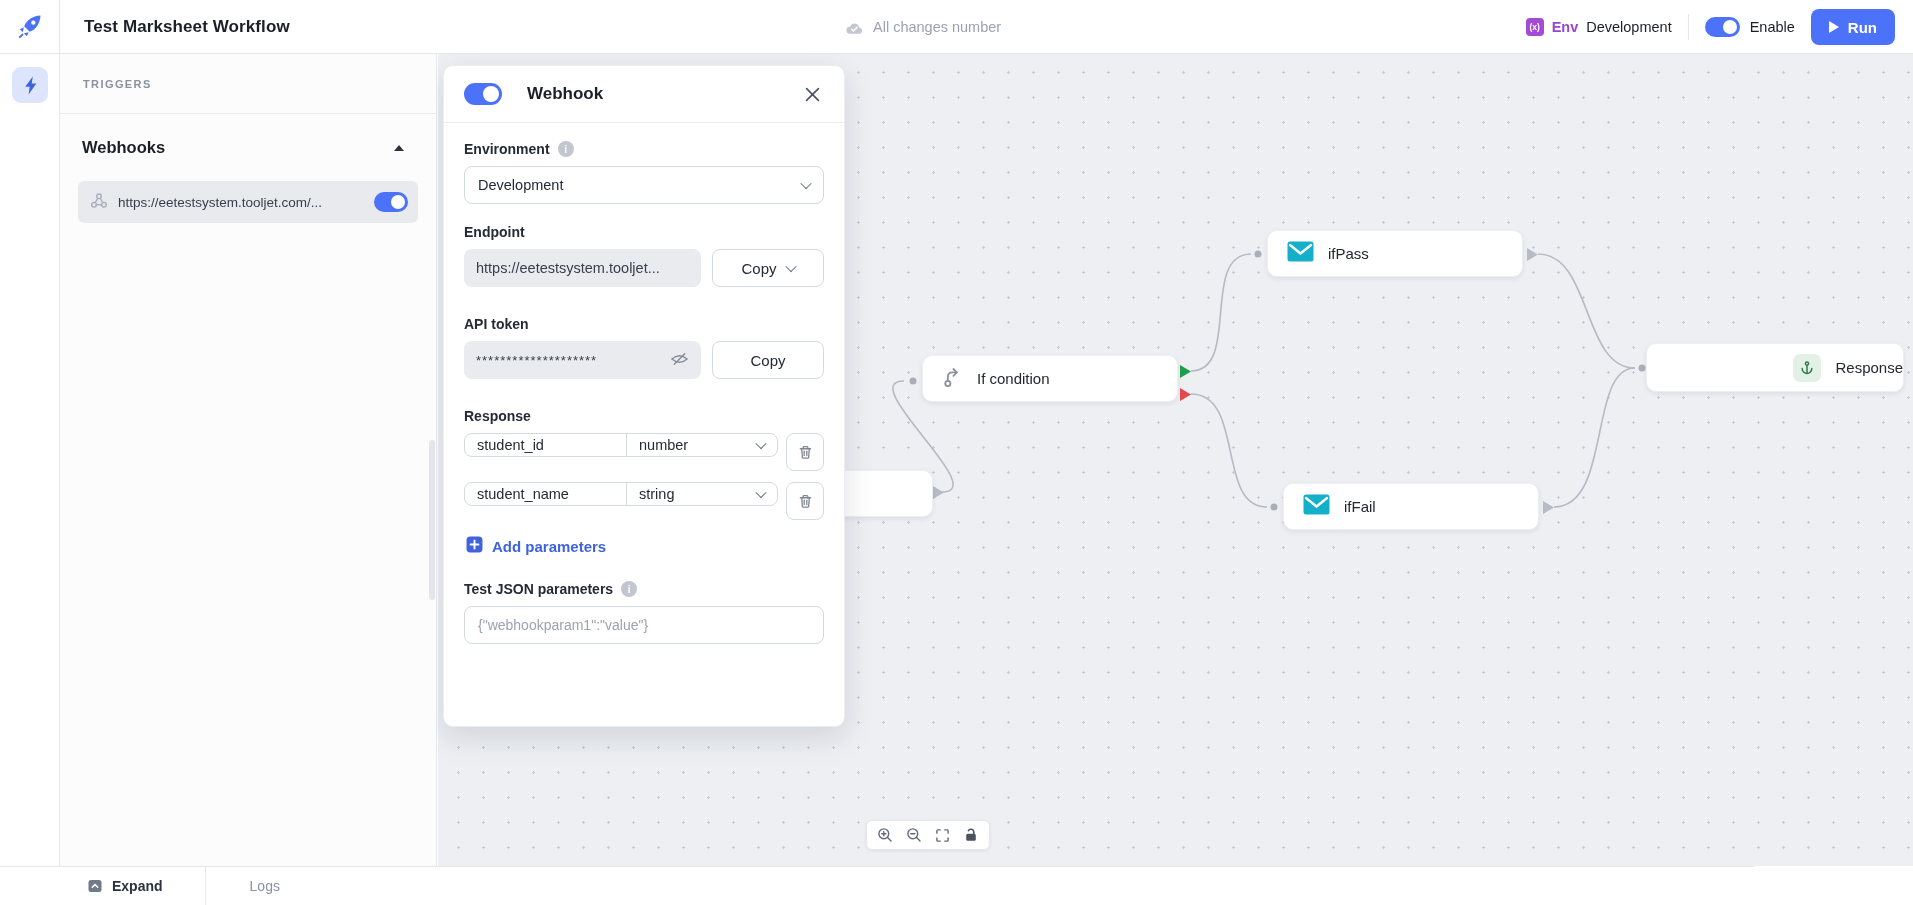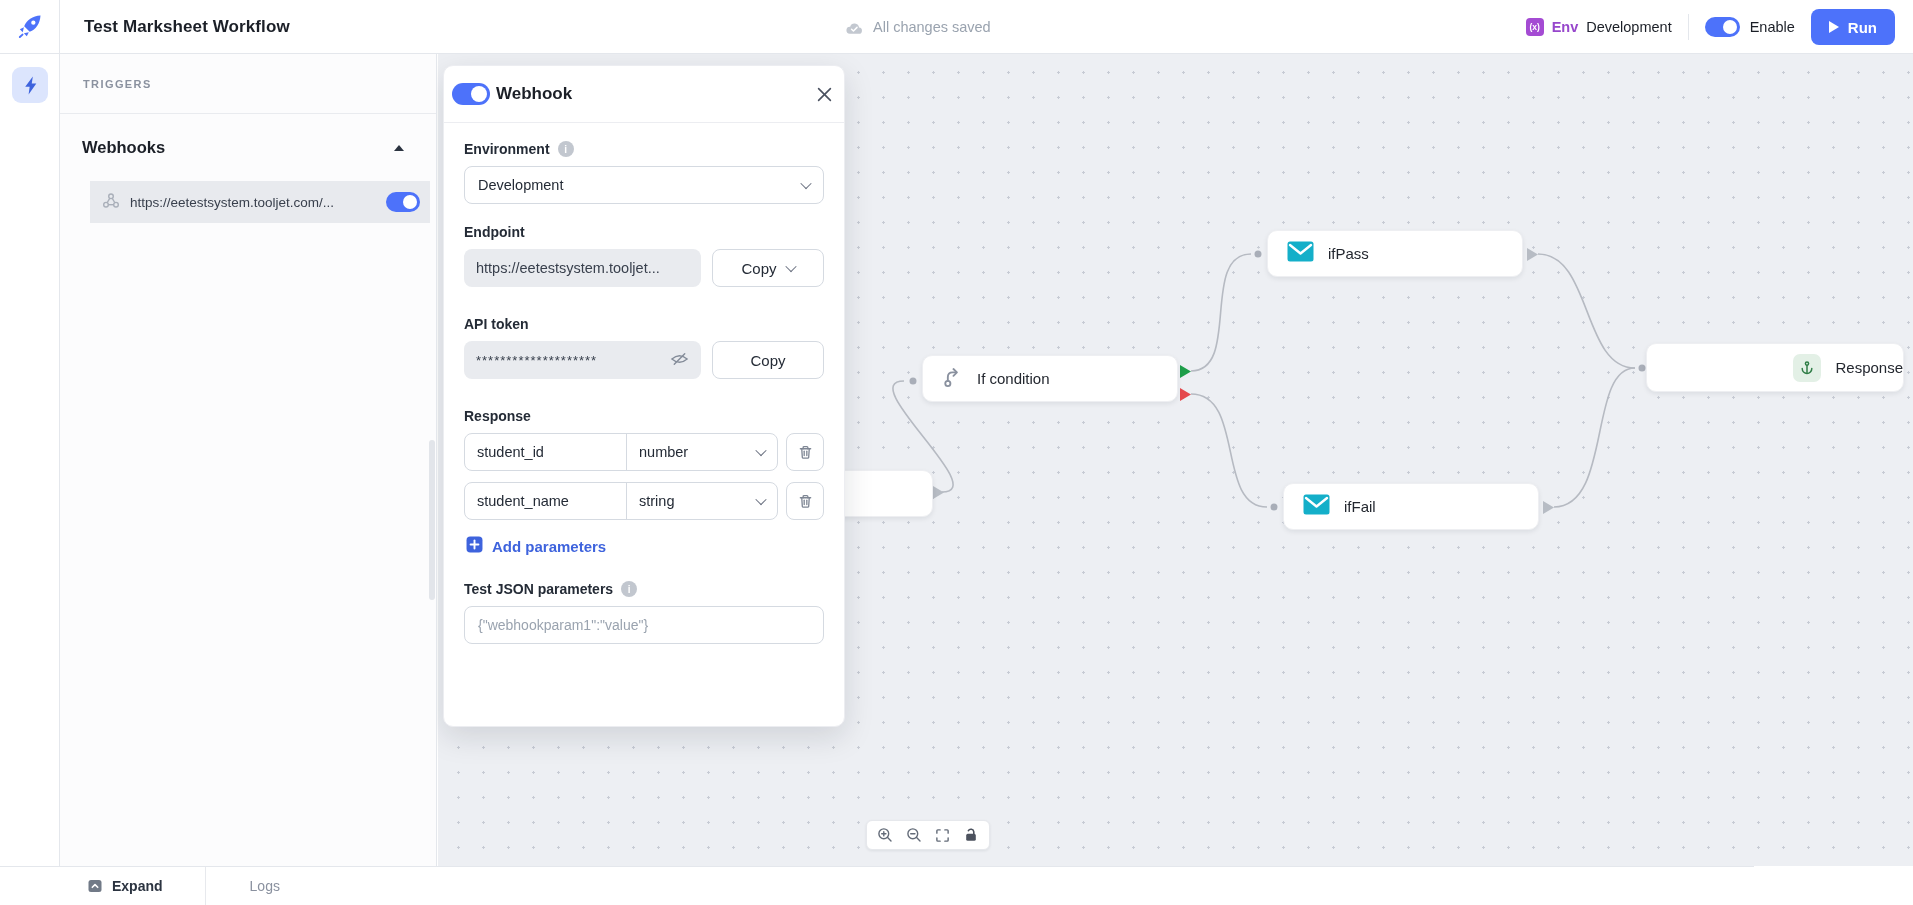--- a/index.html
+++ b/index.html
@@ -30,21 +30,21 @@
 
   
   .rail { position:absolute; left:0; top:54px; width:60px; height:812px; background:#fff; border-right:1px solid #E4E7EC; z-index:30; }
   .rail-btn { position:absolute; left:12px; top:13px; width:36px; height:36px; border-radius:9px; background:#DCE5FD; display:flex; align-items:center; justify-content:center; cursor:pointer; }
   .sidebar { position:absolute; left:60px; top:54px; width:377px; height:812px; background:#FCFCFD; border-right:1px solid #E4E7EC; z-index:30; }
   .triggers-row { height:60px; border-bottom:1px solid #E9EBEF; display:flex; align-items:center; padding-left:23px; }
   .triggers-title { font-size:11px; font-weight:700; letter-spacing:1.4px; color:#8A919F; }
   .webhooks-row { display:flex; align-items:center; justify-content:space-between; padding:24px 32px 0 22px; cursor:pointer; }
   .webhooks-title { font-size:16.5px; font-weight:700; color:#1B1F27; }
   .tri-up { width:0; height:0; border-left:5px solid transparent; border-right:5px solid transparent; border-bottom:6px solid #2B3340; }
-  .hook-item { position:absolute; left:18px; top:127px; width:340px; height:42px; background:#E8EAEE; border-radius:0; display:flex; align-items:center; padding:0 10px 0 12px; gap:10px; cursor:pointer;margin-left:12px; }
+  .hook-item { position:absolute; left:18px; top:127px; width:340px; height:42px; background:#E8EAEE; border-radius:6px; display:flex; align-items:center; padding:0 10px 0 12px; gap:10px; cursor:pointer; }
   .hook-url { flex:1; font-size:13.5px; color:#39404D; white-space:nowrap; overflow:hidden; text-overflow:ellipsis; }
   .side-scroll { position:absolute; right:1px; top:386px; width:6px; height:160px; border-radius:3px; background:#E2E5EA; }
 
   
   .footer { position:absolute; left:0; top:866px; width:1754px; height:39px; background:#fff; border-top:1px solid #E4E7EC; z-index:40; display:flex; align-items:center; }
   .expand-btn { display:flex; align-items:center; gap:9px; margin-left:87px; cursor:pointer; }
   .expand-label { font-size:14px; font-weight:600; color:#2B3340; }
   .footer-div { width:1px; height:39px; background:#E7E9ED; margin-left:42px; }
   .logs-tab { margin-left:44px; font-size:14px; color:#8A919F; cursor:pointer; }
 
@@ -58,34 +58,34 @@
   .n-pass { left:1267px; top:230px; width:256px; height:47px; }
   .n-fail { left:1283px; top:483px; width:256px; height:47px; }
   .n-resp { left:1646px; top:343px; width:258px; height:49px; padding-left:15px;justify-content:flex-end; }
   .resp-ic { width:28px; height:28px; border-radius:7px; background:#E3F0E6; display:flex; align-items:center; justify-content:center; }
 
   .canvas-toolbar { position:absolute; left:866px; top:820px; width:124px; height:30px; background:#fff; border:1px solid #E6E8EC; border-radius:6px; box-shadow:0 1px 3px rgba(16,24,40,.08); display:flex; align-items:center; justify-content:space-evenly; z-index:5; }
   .ct-btn { display:flex; align-items:center; justify-content:center; width:22px; height:22px; cursor:pointer; }
 
   
   .panel { position:absolute; left:443px; top:65px; width:402px; height:662px; background:#fff; border:1px solid #ECEDF1; border-radius:10px; box-shadow:0 10px 30px rgba(16,24,40,.13); z-index:20; }
-  .panel-hdr { height:57px; border-bottom:1px solid #ECEDF1; display:flex; align-items:center; padding:0 8px; gap:6px; }
+  .panel-hdr { height:57px; border-bottom:1px solid #ECEDF1; display:flex; align-items:center; padding:0 20px; gap:25px; }
   .panel-title { font-size:17px; font-weight:700; color:#1B1F27; flex:1; }
   .close-btn { width:24px; height:24px; display:flex; align-items:center; justify-content:center; cursor:pointer; }
   .panel-body { padding:18px 20px; }
   .fld-label { display:flex; align-items:center; gap:8px; font-size:14px; font-weight:700; color:#242B36; margin-bottom:9px; }
   .select, .txt-input { height:38px; border:1px solid #D5DAE1; border-radius:8px; background:#fff; display:flex; align-items:center; padding:0 13px; font-size:14.5px; color:#242B36; cursor:pointer; }
   .select { justify-content:space-between; margin-bottom:20px; }
   .row { display:flex; gap:11px; margin-bottom:29px; }
   .gray-input { flex:1; height:38px; background:#E9EBEF; border-radius:8px; display:flex; align-items:center; padding:0 12px; font-size:14.5px; color:#39404D; gap:8px; }
   .gray-input .val { flex:1; white-space:nowrap; overflow:hidden; text-overflow:ellipsis; }
   .copy-btn { width:112px; height:38px; border:1px solid #D5DAE1; background:#fff; border-radius:8px; display:flex; align-items:center; justify-content:center; gap:10px; font-size:15px; font-weight:500; color:#242B36; cursor:pointer; font-family:inherit; }
   .stars { letter-spacing:1px; font-size:13px; }
   .param-row { display:flex; gap:8px; margin-bottom:11px; }
-  .param-group { flex:1; height:38px; border:1px solid #D5DAE1; border-radius:8px; display:flex; overflow:hidden; }
+  .param-group { flex:1; height:24px; border:1px solid #D5DAE1; border-radius:8px; display:flex; overflow:hidden; }
   .param-name { flex:1; display:flex; align-items:center; padding:0 12px; font-size:14.5px; color:#242B36; border-right:1px solid #D5DAE1; }
   .param-type { width:150px; display:flex; align-items:center; justify-content:space-between; padding:0 12px; font-size:14.5px; color:#242B36; cursor:pointer; }
   .trash-btn { width:38px; height:38px; border:1px solid #D5DAE1; border-radius:8px; background:#fff; display:flex; align-items:center; justify-content:center; cursor:pointer; }
   .add-param { display:flex; align-items:center; gap:9px; margin:16px 0 24px 2px; cursor:pointer; }
   .add-param-label { color:#3E63DD; font-size:15px; font-weight:700; }
   .json-input { width:100%; height:38px; border:1px solid #D5DAE1; border-radius:8px; padding:0 13px; font-size:14px; color:#242B36; font-family:inherit; outline:none; }
   .json-input::placeholder { color:#9AA3AF; }
   .info-ic { width:16px; height:16px; border-radius:50%; background:#C2C7CF; color:#fff; font-size:10px; font-weight:700; display:flex; align-items:center; justify-content:center; font-style:normal; }
   .chev { width:8px; height:8px; border-right:1.7px solid #6A7180; border-bottom:1.7px solid #6A7180; transform:rotate(45deg) translate(-1px,-1px); flex:0 0 auto; }
 </style>
@@ -317,21 +317,21 @@
         <path d="M11.4 17 L9.6 20.6 L7 18 Z" fill="#4D72FA"></path>
         <path d="M5.8 19.2 L3.4 21.4" stroke="#4D72FA" stroke-width="1.7" stroke-linecap="round"></path>
       </svg>
     </div>
     <span class="app-title">Test Marksheet Workflow</span>
     <div class="save-status">
       <svg width="19" height="15" viewBox="0 0 18 14">
         <path d="M4.6 13 a3.4 3.4 0 0 1 .3-6.8 A4.3 4.3 0 0 1 13.3 7 a3 3 0 0 1 -.5 6 Z" fill="#C3C8D0"></path>
         <polyline points="6.2,8.6 8,10.3 11.4,6.9" fill="none" stroke="#fff" stroke-width="1.4" stroke-linecap="round" stroke-linejoin="round"></polyline>
       </svg>
-      <span>All changes saved</span>
+      <span>All changes number</span>
     </div>
     <div class="topbar-right">
       <div class="env-group">
         <span class="env-ic">(x)</span>
         <span class="env-label">Env</span>
         <span class="env-value">Development</span>
       </div>
       <span class="vdiv"></span>
       <div class="enable-group">
         <span class="tg sz-top">

